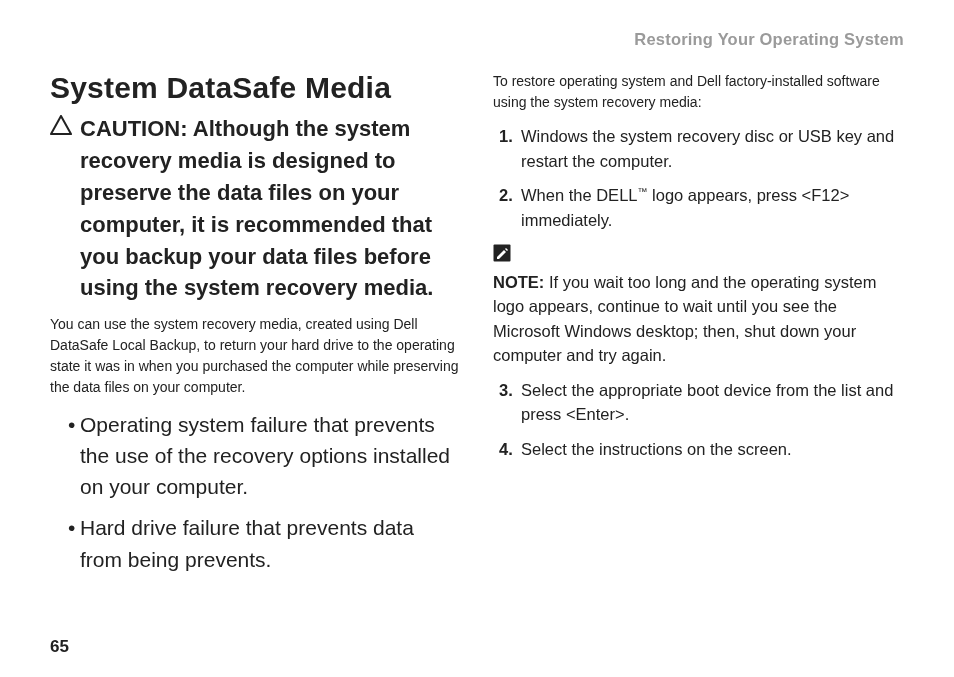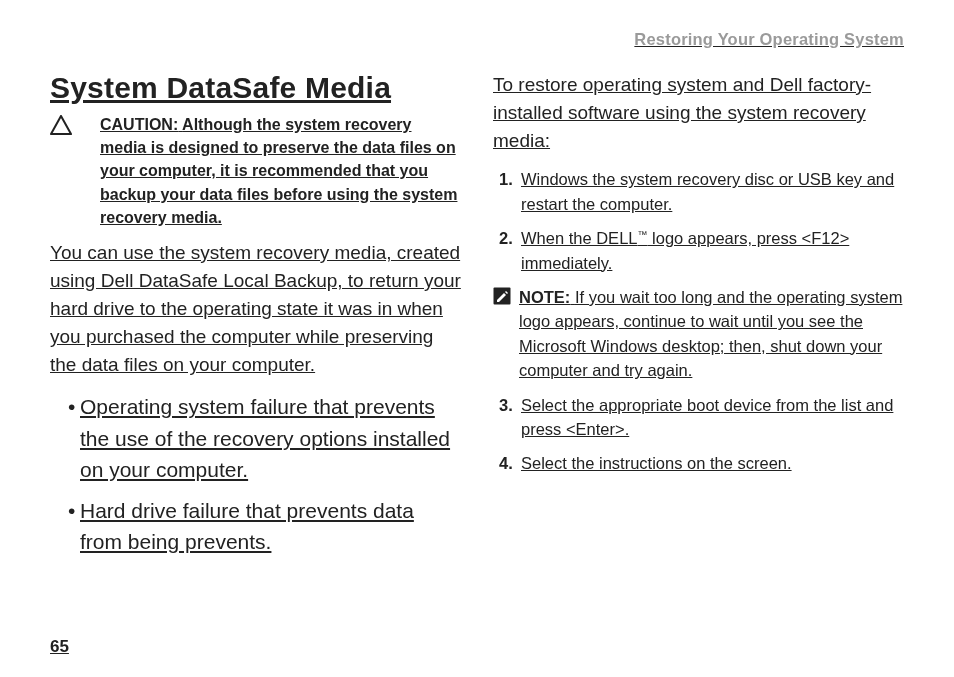--- a/index.html
+++ b/index.html
@@ -12,21 +12,20 @@
     height: 677px;
     overflow: hidden;
     box-sizing: border-box;
   }
   .page {
     padding: 30px 50px 20px 50px;
     display: flex;
     flex-direction: column;
     height: 100%;
     box-sizing: border-box;
-    text-decoration: underline;
   }
   .running-header {
     text-align: right;
     font-weight: 700;
     color: #9a9a9a;
     font-size: 16.5px;
     margin-bottom: 22px;
     letter-spacing: 0.2px;
   }
   .columns {
@@ -53,26 +52,25 @@
     margin-bottom: 10px;
   }
   .caution-icon {
     flex-shrink: 0;
     width: 22px;
     height: 20px;
     margin-top: 2px;
   }
   .caution-text {
     font-weight: 700;
-    font-size: 16px;
+    font-size: 22px;
     line-height: 1.45;
-    margin-left: 20px;
   }
   p.body {
-    font-size: 19px;
+    font-size: 14px;
     line-height: 1.48;
     margin: 0 0 12px 0;
   }
   ul.bullets {
     list-style: none;
     padding: 0 0 0 18px;
     margin: 0;
   }
   ul.bullets li {
     position: relative;
@@ -108,20 +106,21 @@
     top: 0;
     font-weight: 700;
   }
   .note-block {
     display: flex;
     align-items: flex-start;
     gap: 8px;
     margin: 6px 0 10px 0;
     font-size: 16.5px;
     line-height: 1.48;
+    flex-direction: column;
   }
   .note-icon {
     flex-shrink: 0;
     width: 18px;
     height: 18px;
     margin-top: 2px;
   }
   .note-label {
     font-weight: 700;
   }

